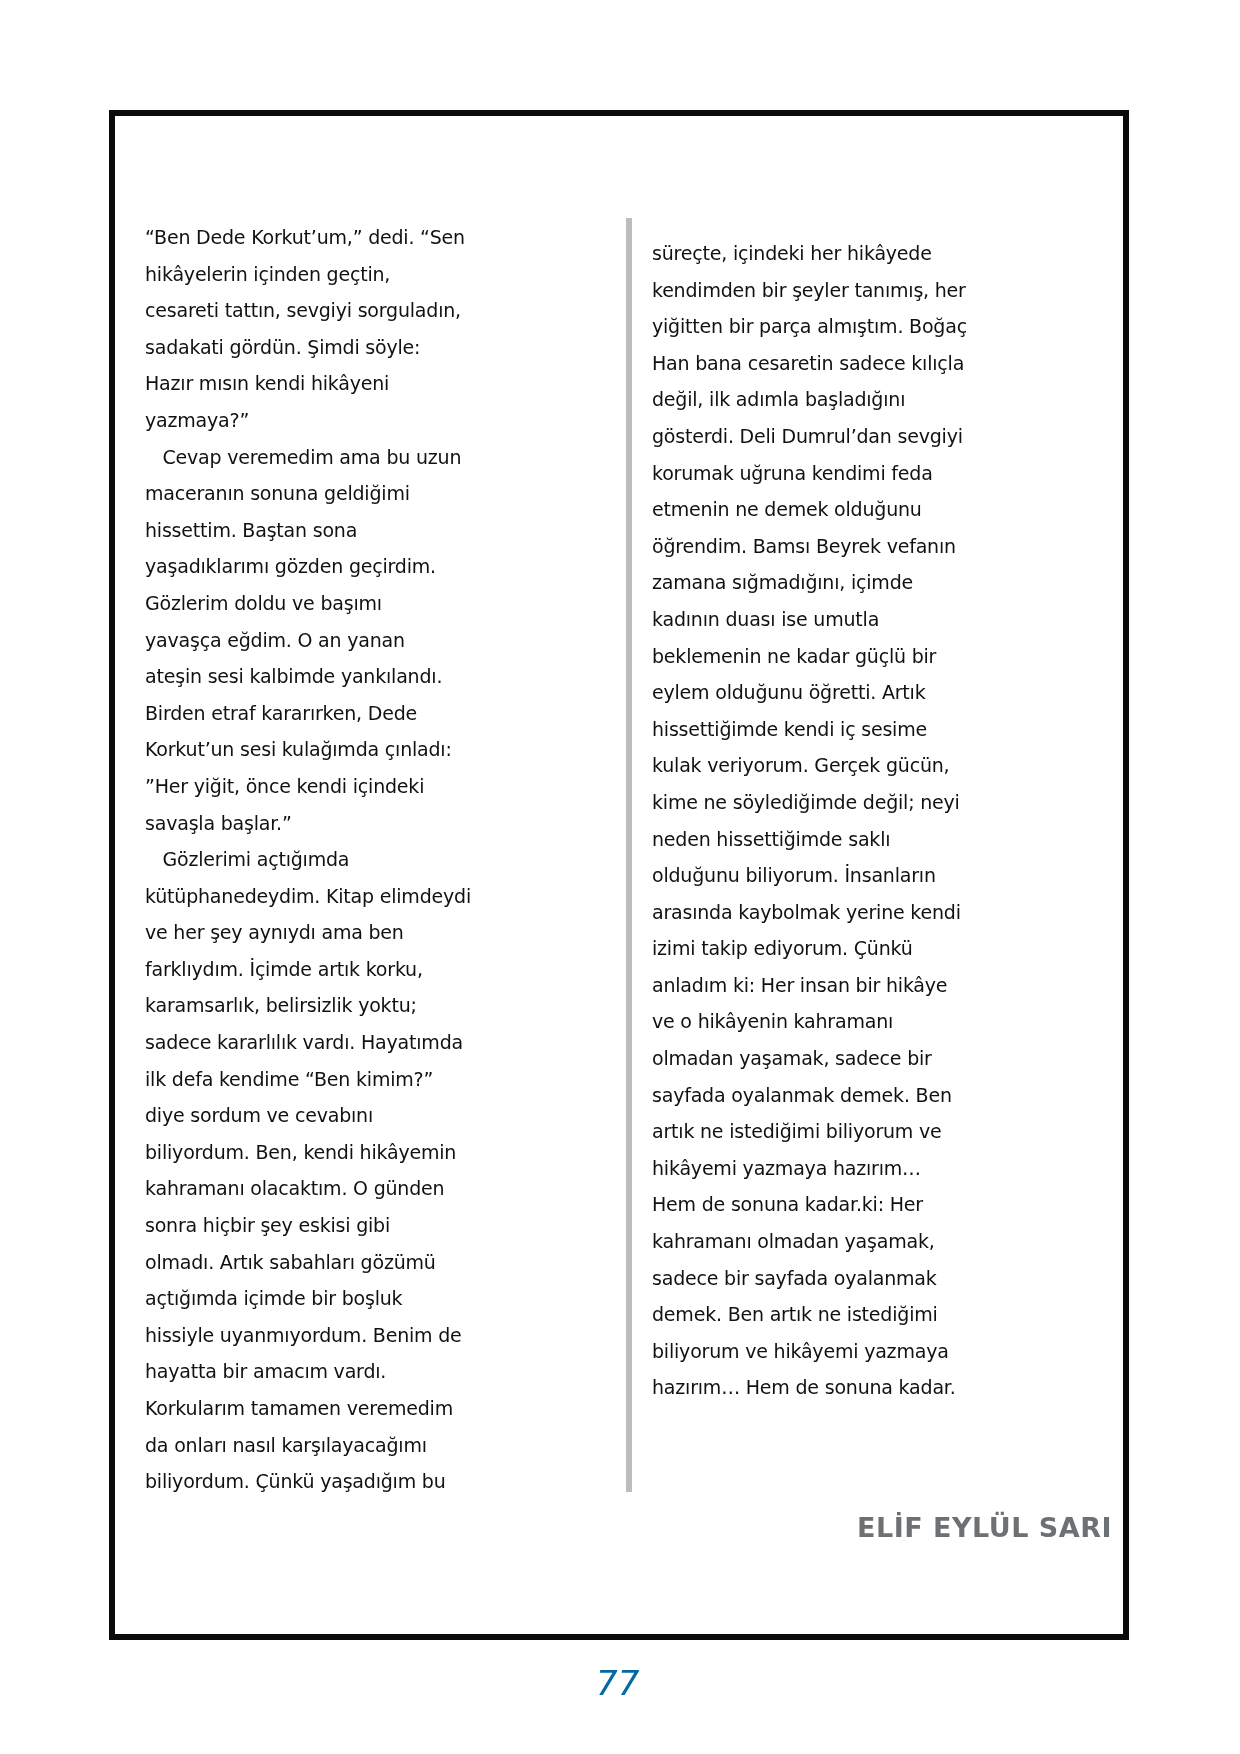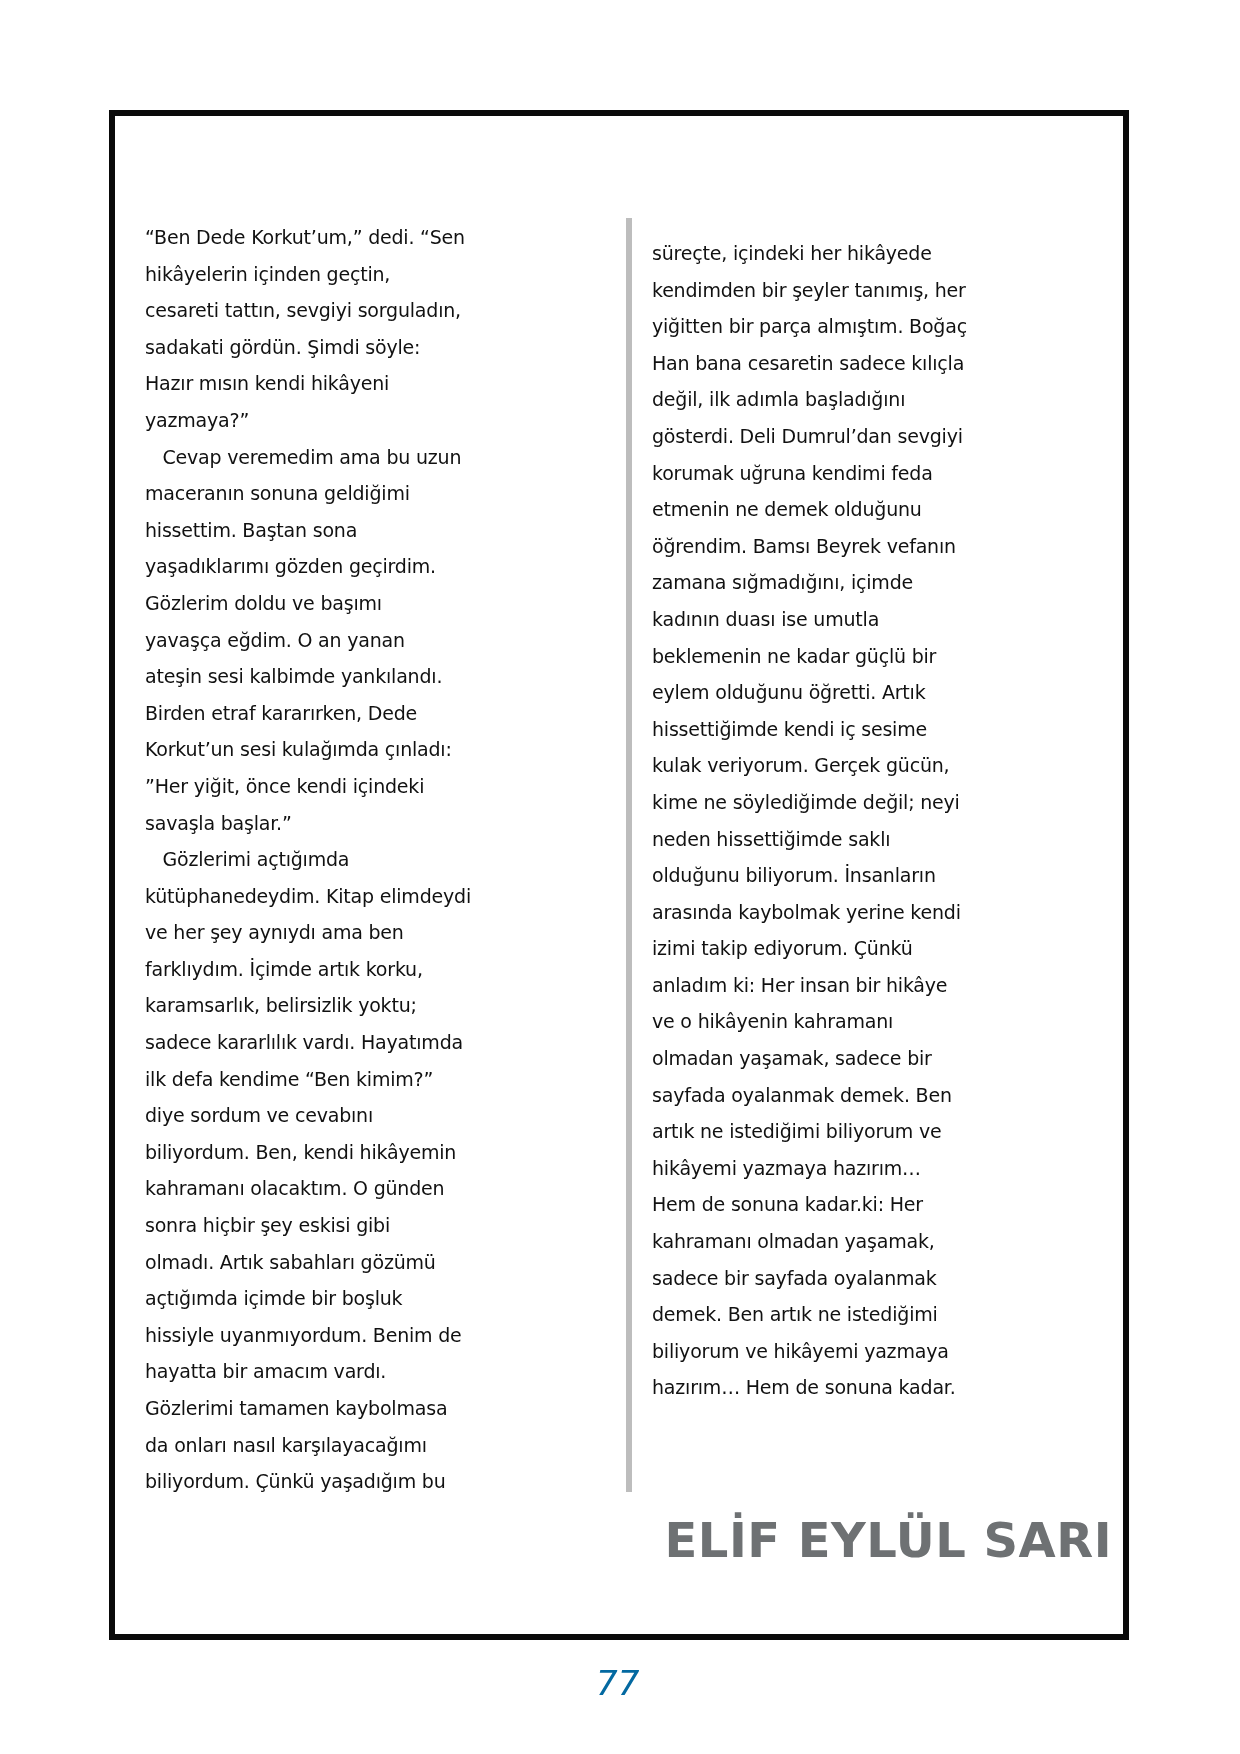--- a/index.html
+++ b/index.html
@@ -28,21 +28,21 @@
     position: absolute;
     left: 626px; top: 218px;
     width: 6px; height: 1274px;
     background: #bdbdbd;
   }
   .author {
     position: absolute;
     right: 128px; top: 1512px;
     font-family: "DejaVu Sans", sans-serif;
     font-weight: bold;
-    font-size: 48px;
+    font-size: 27px;
     letter-spacing: 0.5px;
     color: #6e7173;
     white-space: nowrap;
   }
   .page-number {
     position: absolute;
     left: 596px; top: 1663px;
     font-family: "DejaVu Sans", sans-serif;
     font-style: italic;
     font-size: 34px;
@@ -80,21 +80,21 @@
   <span class="line">sadece kararlılık vardı. Hayatımda</span>
   <span class="line">ilk defa kendime “Ben kimim?”</span>
   <span class="line">diye sordum ve cevabını</span>
   <span class="line">biliyordum. Ben, kendi hikâyemin</span>
   <span class="line">kahramanı olacaktım. O günden</span>
   <span class="line">sonra hiçbir şey eskisi gibi</span>
   <span class="line">olmadı. Artık sabahları gözümü</span>
   <span class="line">açtığımda içimde bir boşluk</span>
   <span class="line">hissiyle uyanmıyordum. Benim de</span>
   <span class="line">hayatta bir amacım vardı.</span>
-  <span class="line">Gözlerimi tamamen kaybolmasa</span>
+  <span class="line">Korkularım tamamen veremedim</span>
   <span class="line">da onları nasıl karşılayacağımı</span>
   <span class="line">biliyordum. Çünkü yaşadığım bu</span>
 </div>
 
 <div class="divider"></div>
 
 <div class="column col-right">
   <span class="line">süreçte, içindeki her hikâyede</span>
   <span class="line">kendimden bir şeyler tanımış, her</span>
   <span class="line">yiğitten bir parça almıştım. Boğaç</span>

